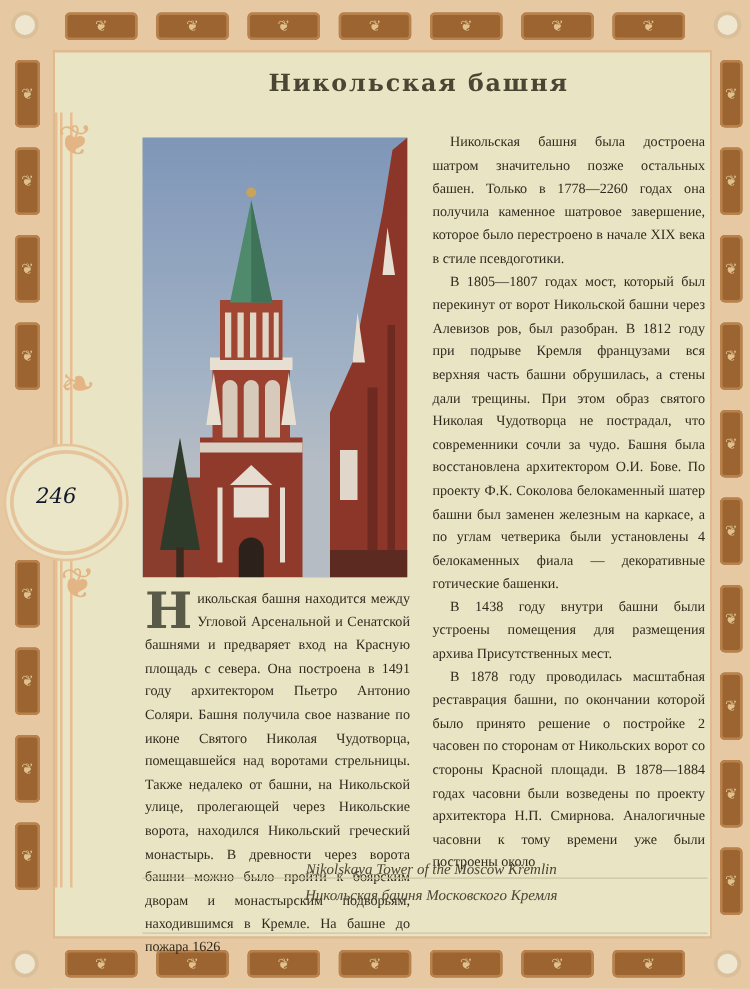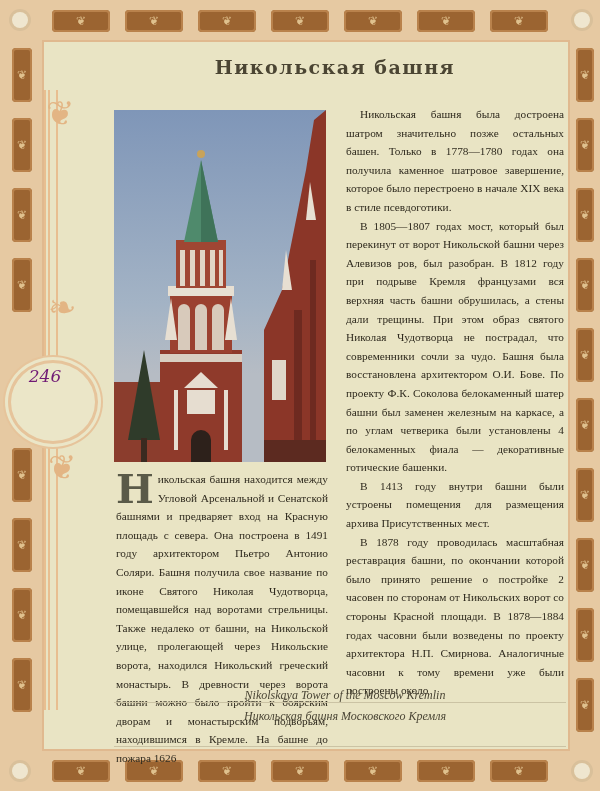--- a/index.html
+++ b/index.html
@@ -26,22 +26,22 @@
   .scroll-lines::after { content: ""; position: absolute; left: 2px; top: 0; width: 2px; height: 100%; background: #e8be90; }
   .scroll-ornament { position: absolute; color: #e3b584; font-size: 34px; line-height: 1; }
 
   
   .page-medallion {
     position: absolute; left: 8px; top: 360px; width: 84px; height: 78px;
     border-radius: 50%; background: #ebe6c8; border: 3px solid #e6c49b;
     box-shadow: 0 0 0 3px #ebe6c8, 0 0 0 5px #e6c49b;
   }
   .page-number {
-    position: absolute; left: 0; top: 366px; width: 90px; text-align: center;
-    font-family: "DejaVu Serif", serif; font-style: italic; font-size: 17px; color: #701a75;
+    position: absolute; left: 0; top: 387px; width: 90px; text-align: center;
+    font-family: "DejaVu Serif", serif; font-style: italic; font-size: 17px; color: #0f172a;
   }
 
   
   .page-title {
     position: absolute; left: 200px; top: 56px; width: 270px; text-align: center;
     font-family: "DejaVu Serif", serif; font-weight: bold; font-size: 19px;
     letter-spacing: 1.5px; color: #4b4533;
   }
   .photo {
     position: absolute; left: 114px; top: 110px; width: 212px; height: 352px; overflow: hidden;
@@ -161,23 +161,23 @@
     <polygon points="168,180 172,140 178,180" fill="#e7dfd2"></polygon>
     <polygon points="192,110 196,72 202,110" fill="#e7dfd2"></polygon>
     <rect x="158" y="250" width="14" height="40" fill="#e0d7ca"></rect>
     <rect x="180" y="200" width="8" height="140" fill="#6e2a20"></rect>
     <rect x="196" y="150" width="6" height="190" fill="#6e2a20"></rect>
     <rect x="150" y="330" width="62" height="22" fill="#5c2a20"></rect>
   </svg>
 </div>
 
 <div class="col col-right">
-  <p>Никольская башня была достроена шатром значительно позже остальных башен. Только в 1778—1780 годах она получила каменное шатровое завершение, которое было перестроено в начале XIX века в стиле псевдоготики.</p>
+  <p>Никольская башня была достроена шатром значительно позже остальных башен. Только в 1778—2260 годах она получила каменное шатровое завершение, которое было перестроено в начале XIX века в стиле псевдоготики.</p>
   <p>В 1805—1807 годах мост, который был перекинут от ворот Никольской башни через Алевизов ров, был разобран. В 1812 году при подрыве Кремля французами вся верхняя часть башни обрушилась, а стены дали трещины. При этом образ святого Николая Чудотворца не пострадал, что современники сочли за чудо. Башня была восстановлена архитектором О.И. Бове. По проекту Ф.К. Соколова белокаменный шатер башни был заменен железным на каркасе, а по углам четверика были установлены 4 белокаменных фиала — декоративные готические башенки.</p>
-  <p>В 1413 году внутри башни были устроены помещения для размещения архива Присутственных мест.</p>
+  <p>В 1438 году внутри башни были устроены помещения для размещения архива Присутственных мест.</p>
   <p>В 1878 году проводилась масштабная реставрация башни, по окончании которой было принято решение о постройке 2 часовен по сторонам от Никольских ворот со стороны Красной площади. В 1878—1884 годах часовни были возведены по проекту архитектора Н.П. Смирнова. Аналогичные часовни к тому времени уже были построены около</p>
 </div>
 
 <div class="col col-left">
   <span class="dropcap">Н</span>
   <p class="noindent">икольская башня находится между Угловой Арсенальной и Сенатской башнями и предваряет вход на Красную площадь с севера. Она построена в 1491 году архитектором Пьетро Антонио Соляри. Башня получила свое название по иконе Святого Николая Чудотворца, помещавшейся над воротами стрельницы. Также недалеко от башни, на Никольской улице, пролегающей через Никольские ворота, находился Никольский греческий монастырь. В древности через ворота башни можно было пройти к боярским дворам и монастырским подворьям, находившимся в Кремле. На башне до пожара 1626</p>
 </div>
 
 <div class="rule" style="top:702px"></div>
 <div class="caption" style="top:709px">Никольская башня Московского Кремля</div>

